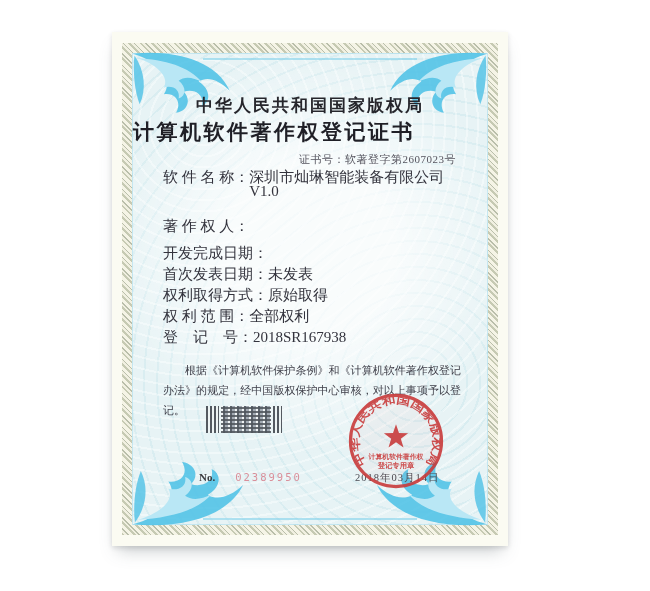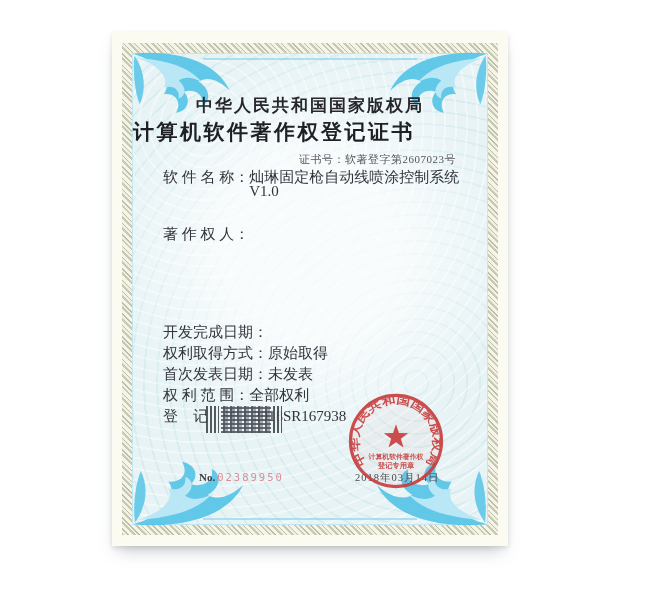--- a/index.html
+++ b/index.html
@@ -54,42 +54,42 @@
     position:absolute;top:98px;right:31px;
     font-size:11px;color:#55545e;letter-spacing:.5px;
   }
 
   
   .fields{position:absolute;left:30px;top:113px;right:16px;}
   .row{display:flex;line-height:21px;font-size:15px;color:#33333d;}
   .row .lab{flex:0 0 80px;white-space:pre;}
   .row .val{white-space:pre-line;}
   .row.two .val{line-height:13.5px;padding-top:4px;}
-  .row.r1{margin-top:26px;flex-direction:column;}
-  .row.r2{margin-top:18px;}
+  .row.r1{margin-top:18px;}
+  .row.r2{margin-top:6px;}
 
   
   .statement{
     position:absolute;left:30px;right:26px;top:306px;
     font-size:11px;line-height:20px;color:#3d3d47;text-indent:2em;text-align:justify;
   }
 
   
   .barcode{position:absolute;left:73px;top:352px;width:76px;height:27px;display:flex;opacity:.88;}
   .bc-bars{width:13px;background:repeating-linear-gradient(90deg,#3f444c 0 2px,#eef4f4 2px 4px);}
   .bc-matrix{flex:1;margin:0 2px;background-image:
      repeating-linear-gradient(0deg,rgba(58,63,70,.85) 0 2px,rgba(255,255,255,0) 2px 4px),
      repeating-linear-gradient(90deg,#f2f5f5 0 2px,#4a515b 2px 4px,#99a0aa 4px 7px);}
   .bc-end{width:9px;background:repeating-linear-gradient(90deg,#3f444c 0 2px,#eef4f4 2px 4px);}
 
   
   .no-line{position:absolute;left:66px;top:417px;font-size:11px;color:#3c3c40;font-weight:bold;}
   .no-line .num{
     font-family:"DejaVu Sans Mono","Liberation Mono",monospace;
-    color:var(--serial_red,#d98f9a);font-weight:normal;letter-spacing:2px;font-size:10.5px;margin-left:2px;
+    color:var(--serial_red,#d98f9a);font-weight:normal;letter-spacing:2px;font-size:10.5px;margin-left:20px;
   }
   .date{position:absolute;left:222px;top:417px;font-size:10.5px;color:#4a4a52;letter-spacing:1px;z-index:1;text-align:center;}
 
   
   .seal{position:absolute;left:214px;top:338px;width:98px;height:98px;z-index:2;opacity:.9;}
 </style>
 </head>
 <body>
 
 <div class="photo">
@@ -121,47 +121,48 @@
           <path d="M4,4 C16,22 18,44 10,62 C4,46 2,22 4,4 Z" fill="var(--ornament_main,#4ec1e6)" opacity=".8"></path>
         </svg>
 
         <div class="authority">中华人民共和国国家版权局</div>
         <div class="cert-title">计算机软件著作权登记证书</div>
         <div class="cert-no">证书号：软著登字第2607023号</div>
 
         <div class="fields">
           <div class="row two">
             <span class="lab">软 件 名 称：</span>
-            <span class="val">灿琳固定枪自动线喷涂控制系统
+            <span class="val">深圳市灿琳智能装备有限公司
 V1.0</span>
           </div>
           <div class="row r1">
             <span class="lab">著 作 权 人：</span>
           </div>
           <div class="row r2">
             <span class="lab">开发完成日期：</span>
           </div>
           <div class="row">
+            <span class="lab">首次发表日期：</span>
+            <span class="val">未发表</span>
+          </div>
+          <div class="row">
             <span class="lab">权利取得方式：</span>
             <span class="val">原始取得</span>
-          </div>
-          <div class="row">
-            <span class="lab">首次发表日期：</span>
-            <span class="val">未发表</span>
           </div>
           <div class="row">
             <span class="lab">权 利 范 围：</span>
             <span class="val">全部权利</span>
           </div>
           <div class="row">
             <span class="lab">登　记　号：</span>
             <span class="val">2018SR167938</span>
           </div>
         </div>
 
+        <div class="statement">根据《计算机软件保护条例》和《计算机软件著作权登记办法》的规定，经中国版权保护中心审核，对以上事项予以登记。</div>
 
         <div class="barcode">
           <span class="bc-bars"></span>
           <span class="bc-matrix"></span>
           <span class="bc-end"></span>
         </div>
 
         <div class="no-line">
           <span>No.</span><span class="num">02389950</span>
         </div>

